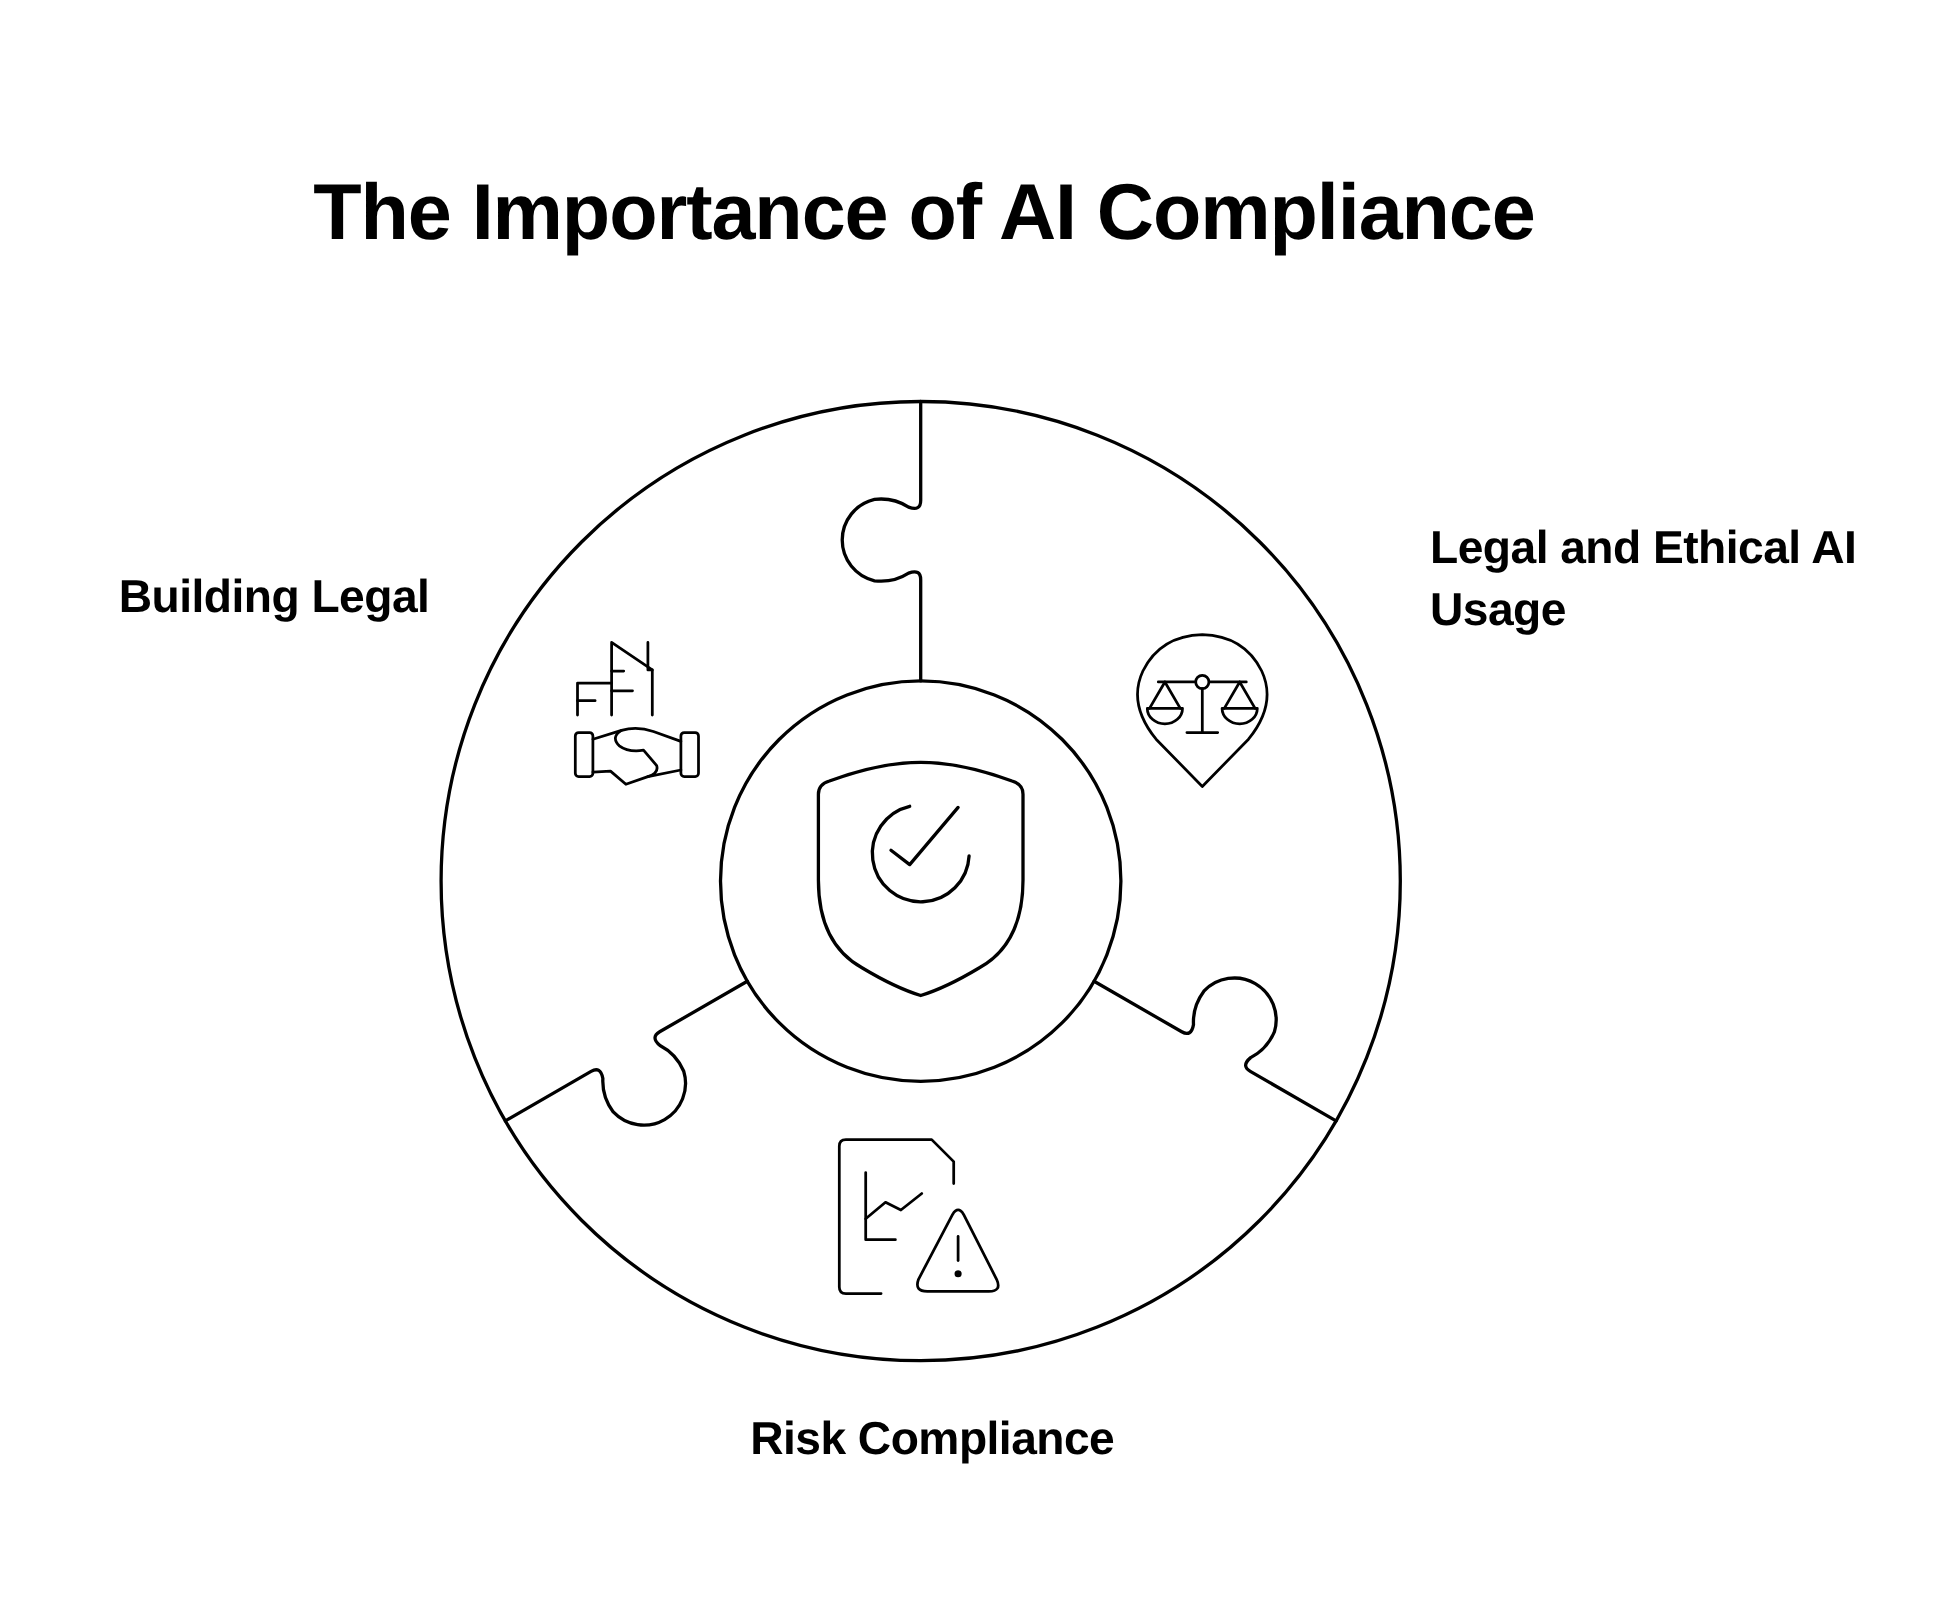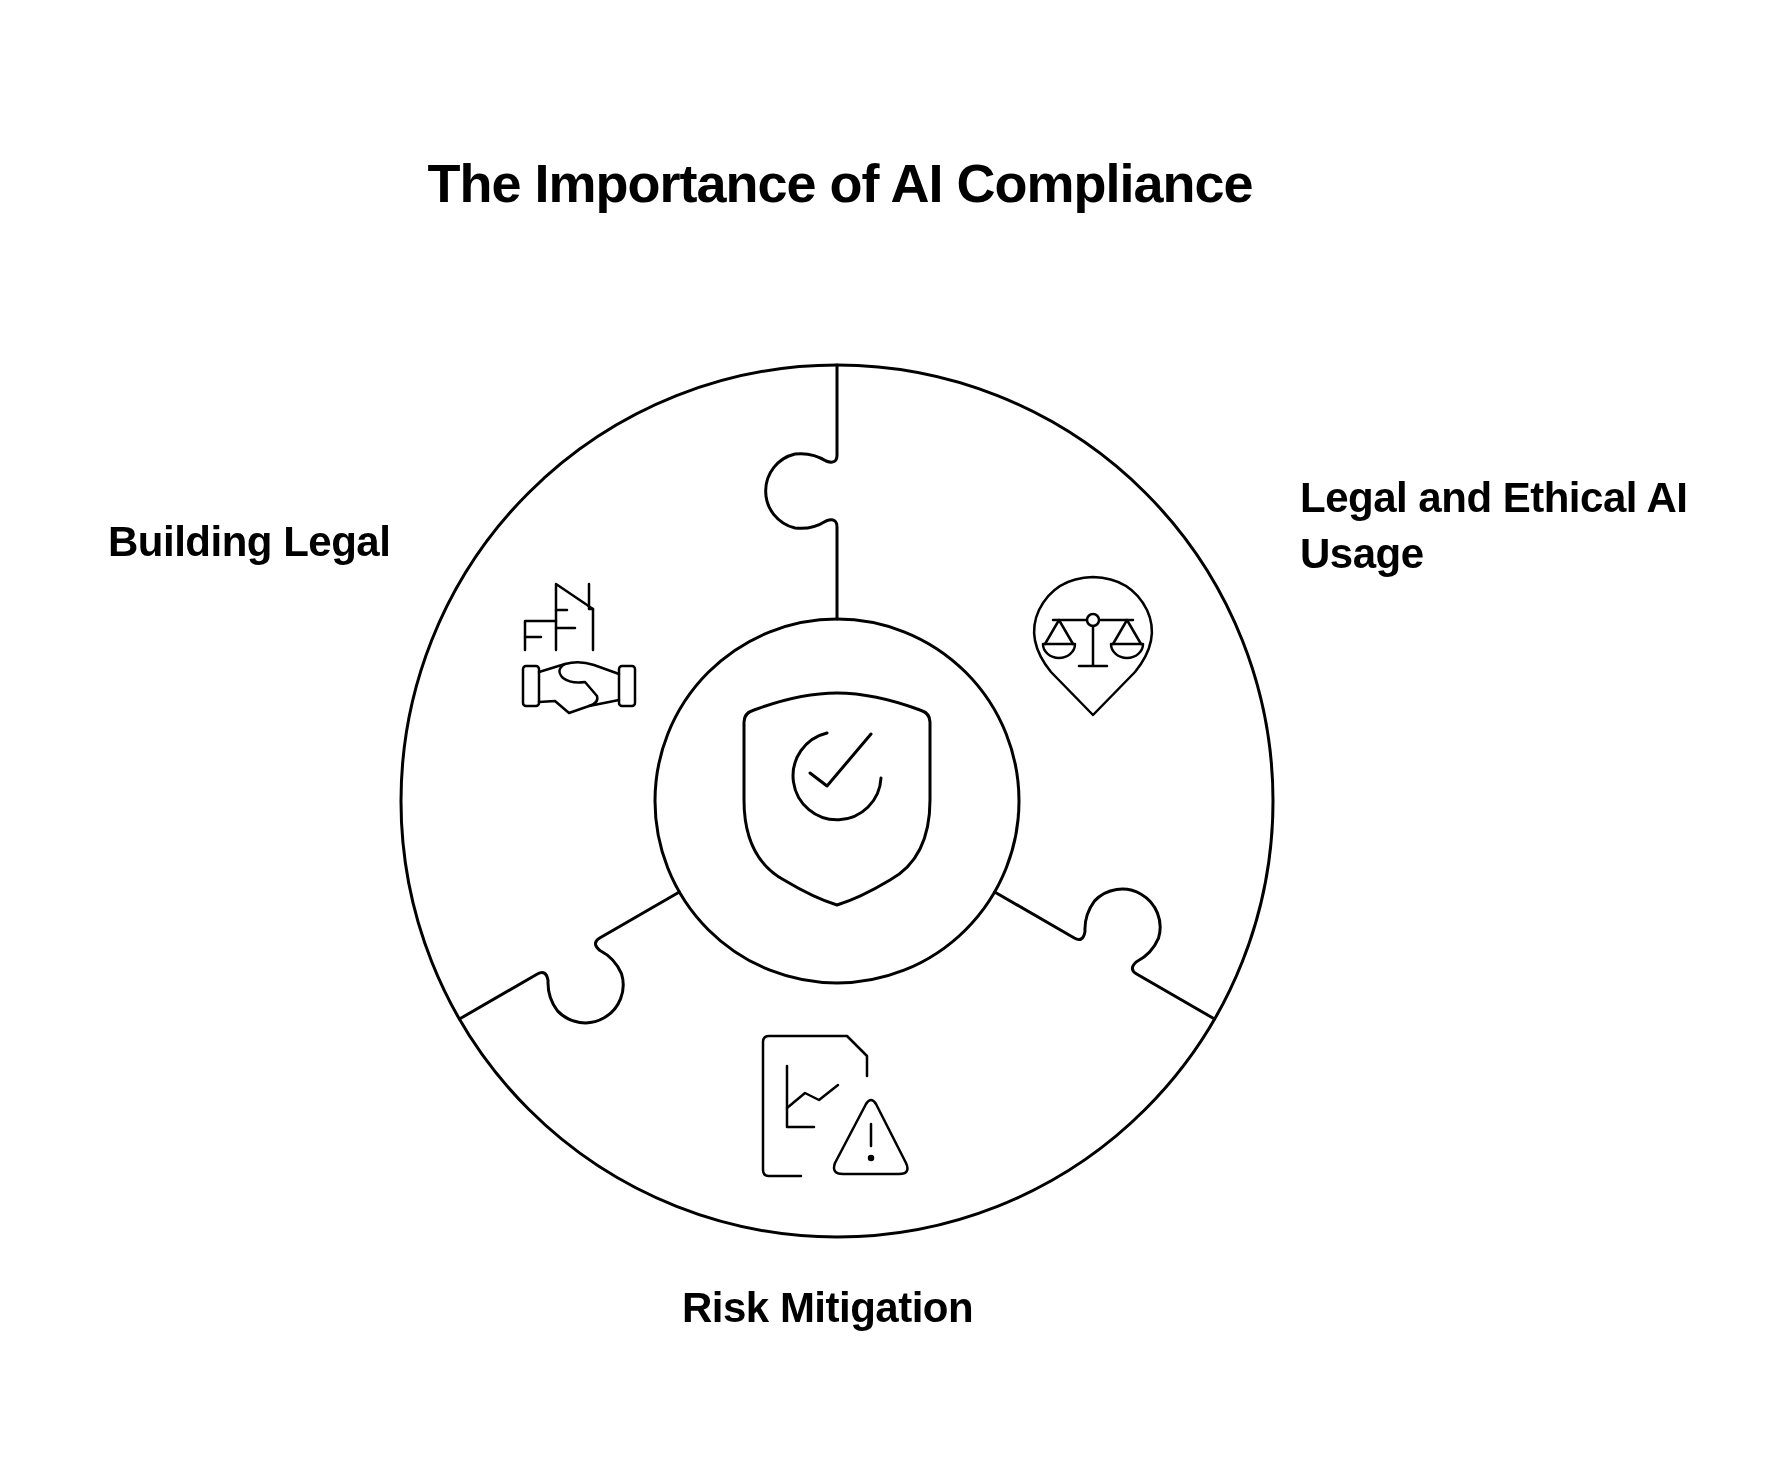--- a/index.html
+++ b/index.html
@@ -1,33 +1,33 @@
 <!DOCTYPE html>
 <html><head>
 <meta charset="utf-8">
 <style>
   html, body { margin: 0; padding: 0; background: #ffffff; }
   body { width: 1765px; height: 1476px; position: relative; overflow: hidden;
          font-family: "Liberation Sans", "DejaVu Sans", sans-serif; color: #000; }
   .title { position: absolute; left: 0; width: 1680px; top: 152px; text-align: center;
-           font-size: 54px; font-weight: bold; letter-spacing: -1px; }
+           font-size: 72px; font-weight: bold; letter-spacing: -1px; }
   .label { position: absolute; font-size: 42px; font-weight: bold; line-height: 56px; letter-spacing: -0.5px; }
   .lbl-trust { left: 108px; top: 514px; }
   .lbl-legal { left: 1281px; top: 470px; width: 460px; margin-left: 19px; }
   .lbl-risk { left: 682px; top: 1280px; }
   svg.diagram { position: absolute; left: 0; top: 0; }
 </style>
 </head>
 <body>
 
 <div class="title">The Importance of AI Compliance</div>
 
 <div class="label lbl-trust">Building Legal</div>
 <div class="label lbl-legal">Legal and Ethical AI Usage</div>
-<div class="label lbl-risk">Risk Mitigation</div>
+<div class="label lbl-risk">Risk Compliance</div>
 
 <svg class="diagram" width="1765" height="1476" viewBox="0 0 1765 1476" fill="none" stroke="#000" stroke-linecap="round" stroke-linejoin="round">
 
   <circle cx="837" cy="801" r="436" stroke-width="3"></circle>
 
   <circle cx="837" cy="801" r="182" stroke-width="3"></circle>
 
   <path stroke-width="3" d="M837 365 L837 455 Q837 465 826 461 Q812 452 795 454 A38 38 0 0 0 795 528 Q812 530 826 521 Q837 517 837 527 L837 619"></path>
 
   <g transform="rotate(120 837 801)">

